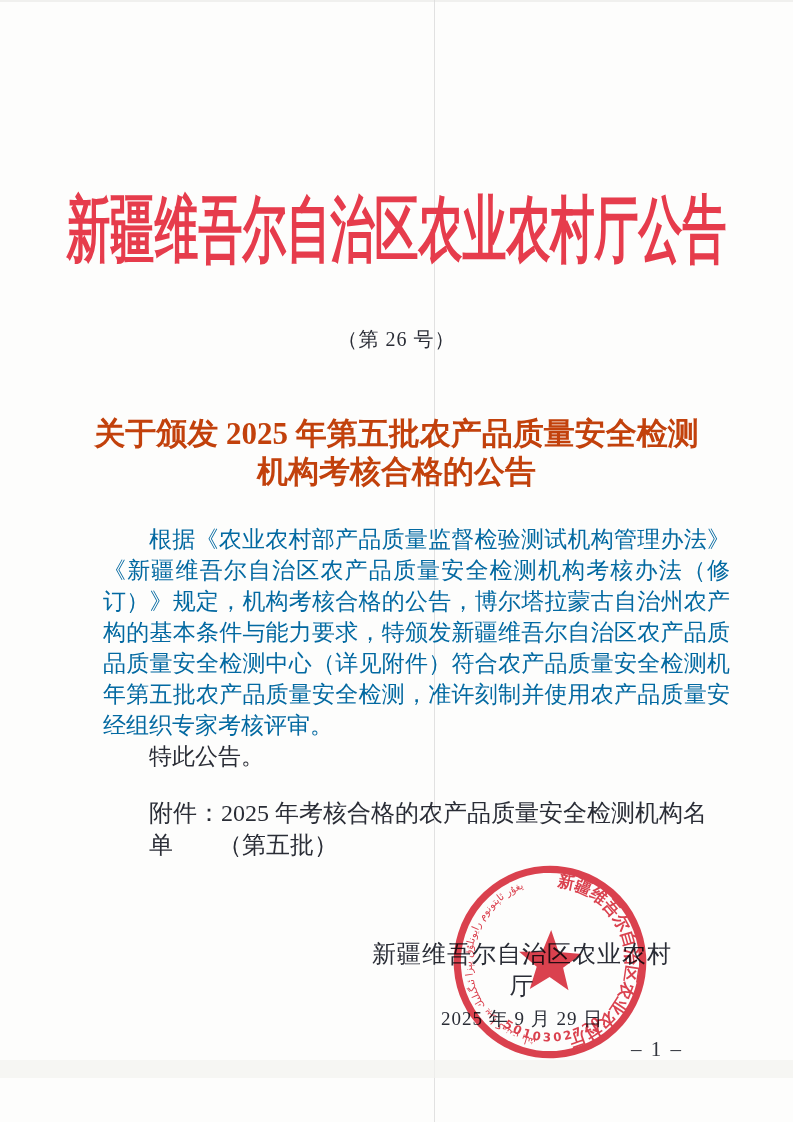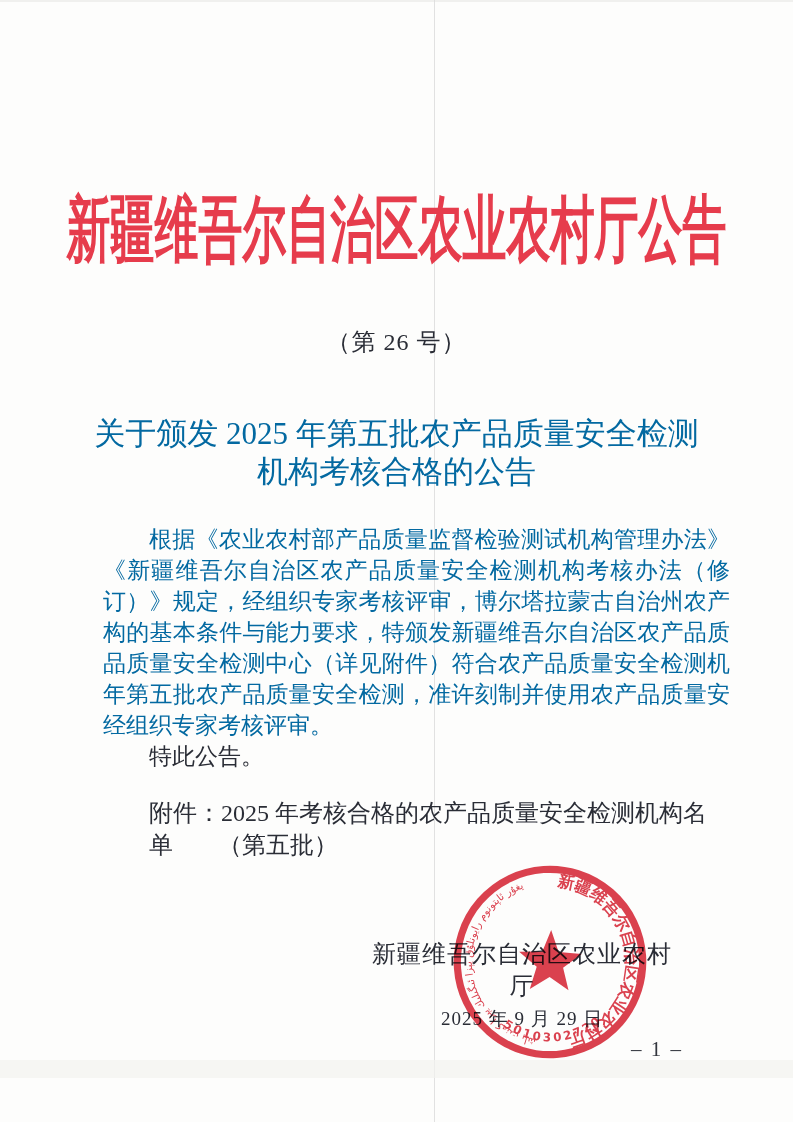--- a/index.html
+++ b/index.html
@@ -12,25 +12,25 @@
   .fold-line { position:absolute; left:434px; top:0; width:1px; height:1122px; background:#dcdcdc; opacity:.85; }
   .bottom-shade { position:absolute; left:0; top:1060px; width:793px; height:18px; background:#f2f2f0; opacity:.7; }
   .edge-top { position:absolute; left:0; top:0; width:793px; height:2px; background:#f0f0ee; }
 
   .doc-title { position:absolute; left:0; top:182px; width:793px; text-align:center; }
   .doc-title-inner {
     display:inline-block; font-size:44px; font-weight:bold; white-space:nowrap;
     transform:scaleY(1.64); transform-origin:top center; letter-spacing:0px;
   }
 
-  .issue-no { position:absolute; left:0; top:326px; width:793px; text-align:center; font-size:24px; letter-spacing:1px; }
+  .issue-no { position:absolute; left:0; top:326px; width:793px; text-align:center; font-size:20px; letter-spacing:1px; }
 
   .doc-heading {
     position:absolute; left:40px; top:415px; width:713px; text-align:center;
-    font-size:31px; font-weight:normal; line-height:38px; color:#0369a1;
+    font-size:31px; font-weight:bold; line-height:38px; color:#c2410c;
   }
 
   .body-block { position:absolute; left:103px; top:524px; width:627px; font-size:23px; color:#0369a1; }
   .bline { height:31px; line-height:31px; text-align:justify; text-align-last:justify; text-justify:inter-character; overflow:hidden; }
   .bline.indent { padding-left:46px; }
   .bline.no-just { text-align:left; text-align-last:left; }
 
   .closing-line { position:absolute; left:103px; top:741px; width:627px; font-size:23px; line-height:31px; text-indent:46px; }
 
   .attachment { position:absolute; left:103px; top:797px; width:627px; font-size:24px; }
@@ -67,21 +67,21 @@
   <div class="issue-no">（第 26 号）</div>
 
   <div class="doc-heading">
     <div>关于颁发 2025 年第五批农产品质量安全检测</div>
     <div>机构考核合格的公告</div>
   </div>
 
   <div class="body-block">
     <div class="bline indent">根据《农业农村部产品质量监督检验测试机构管理办法》</div>
     <div class="bline">《新疆维吾尔自治区农产品质量安全检测机构考核办法（修</div>
-    <div class="bline">订）》规定，经组织专家考核评审，博尔塔拉蒙古自治州农产</div>
+    <div class="bline">订）》规定，机构考核合格的公告，博尔塔拉蒙古自治州农产</div>
     <div class="bline">构的基本条件与能力要求，特颁发新疆维吾尔自治区农产品质</div>
     <div class="bline">品质量安全检测中心（详见附件）符合农产品质量安全检测机</div>
     <div class="bline">年第五批农产品质量安全检测，准许刻制并使用农产品质量安</div>
     <div class="bline no-just">经组织专家考核评审。</div>
   </div>
 
   <div class="closing-line">特此公告。</div>
 
   <div class="attachment">
     <div class="aline aline1">附件：2025 年考核合格的农产品质量安全检测机构名单</div>

